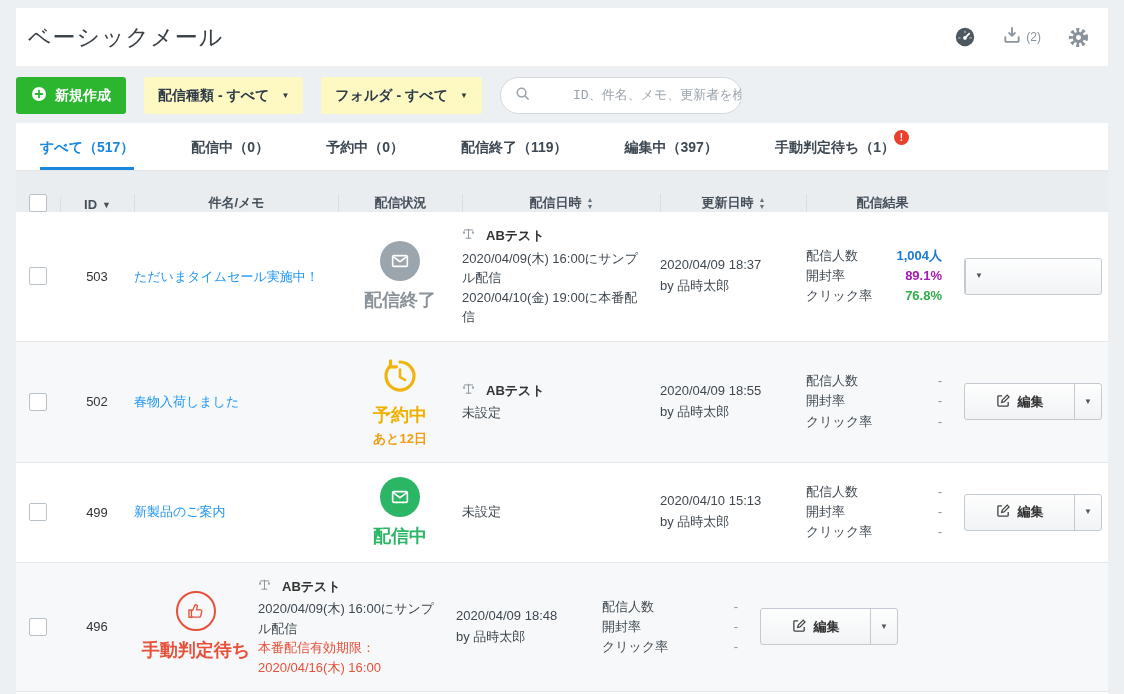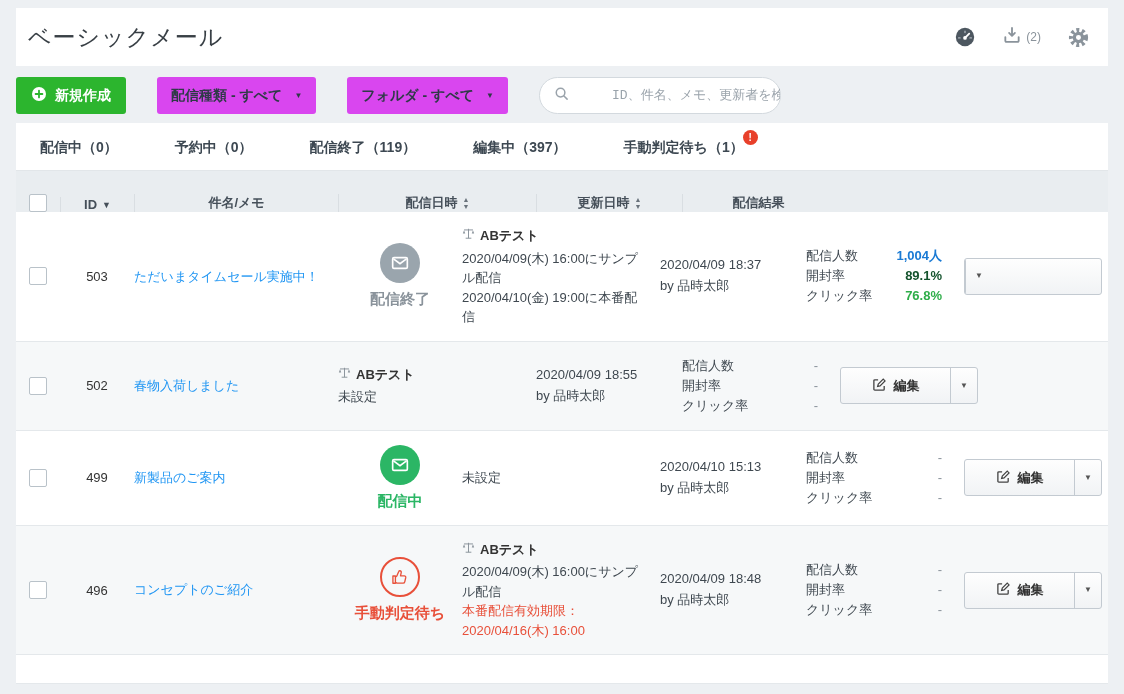--- a/index.html
+++ b/index.html
@@ -14,29 +14,29 @@
     margin:8px 16px 0; background:#fff; height:58px;
     display:flex; align-items:center; justify-content:space-between;
     padding:0 18px 0 12px;
   }
   .page-title { font-size:23px; color:#383f45; letter-spacing:1px; }
   .header-icons { display:flex; align-items:center; gap:26px; }
   .hicon { display:flex; align-items:center; gap:4px; cursor:pointer; }
   .hicon-count { font-size:12px; color:#8a939b; }
 
   
-  .toolbar { margin:11px 16px 9px; display:flex; align-items:center; gap:31px; }
+  .toolbar { margin:11px 16px 9px; display:flex; align-items:center; gap:18px; }
   .btn-create {
     display:flex; align-items:center; gap:8px; background:#2cb52e; color:#fff;
     font-weight:bold; font-size:14px; height:37px; padding:0 15px;
     border-radius:3px; border:none; cursor:pointer;
     font-family:inherit;
   }
   .btn-filter {
-    display:flex; align-items:center; gap:12px; background:#d946ef; color:#2e3a47;
+    display:flex; align-items:center; gap:12px; background:#fef9c3; color:#2e3a47;
     font-weight:bold; font-size:14px; height:37px; padding:0 14px;
     border-radius:3px; border:none; cursor:pointer; font-family:inherit;
   }
   .caret { font-size:8px; line-height:1; }
   .search-box {
     display:flex; align-items:center; gap:8px; background:#fff;
     border:1px solid #d3d9de; border-radius:19px; height:37px;
     padding:0 14px; width:242px;
   }
   .search-input { border:none; outline:none; font-size:13px; flex:1; color:#333; background:transparent; font-family:Liberation Mono, monospace;margin-left:35px; }
@@ -85,39 +85,39 @@
 
   .cell-id { width:74px; text-align:center; color:#333; }
   .cell-subject { width:204px; padding-right:14px; line-height:1.5; }
   .cell-subject a { color:#2196f3; text-decoration:none; }
   .cell-status { width:124px; text-align:center; }
   .cell-date { width:198px; padding-right:16px; color:#3f4850; line-height:1.5; }
   .cell-updated { width:146px; color:#3f4850; line-height:1.6; }
   .cell-result { width:152px; padding-right:16px; }
   .cell-action { flex:1; display:flex; justify-content:flex-start; padding-left:6px; }
 
-  .ab-line { display:flex; align-items:center; gap:5px; font-weight:bold; color:#333; margin-bottom:3px; }
+  .ab-line { display:flex; align-items:center; gap:11px; font-weight:bold; color:#333; margin-bottom:3px; }
   .red-text { color:#e8503a; }
 
   .result-line { display:flex; justify-content:space-between; line-height:1.55; color:#3f4850; }
   .rv { font-weight:bold; }
   .rv-blue   { color:#1a7ad4; }
-  .rv-orange { color:#14532d; }
+  .rv-orange { color:#a21caf; }
   .rv-green  { color:#2fae4a; }
   .rv-dash   { color:#8a939b; font-weight:normal; }
 
   .status-circle {
     width:40px; height:40px; border-radius:50%; margin:0 auto 7px;
     display:flex; align-items:center; justify-content:center;
   }
   .sc-gray  { background:#9aa5ad; }
   .sc-green { background:#2bb665; }
   .sc-outline-red  { border:2px solid #e8503a; }
   .sc-plain { background:transparent; }
-  .status-label { font-size:15px; font-weight:bold; }
+  .status-label { font-size:18px; font-weight:bold; }
   .st-gray   { color:#8a939b; }
   .st-green  { color:#2bb665; }
   .st-yellow { color:#f0b000; }
   .st-red    { color:#e8503a; }
   .status-note { color:#f39c12; font-weight:bold; font-size:13px; margin-top:3px; }
 
   .btn-group {
     display:flex; height:37px; border:1px solid #c3cad1; border-radius:3px;
     overflow:hidden; background:linear-gradient(#fefefe,#f1f3f5); width:138px;
   }
@@ -191,40 +191,44 @@
           <path d="M10.6 10.6L14 14" stroke="#9aa3ab" stroke-width="1.6" stroke-linecap="round"></path>
         </svg>
     </span>
     <input class="search-input" placeholder="ID、件名、メモ、更新者を検索" style="">
   </div>
 </div>
 
 <div class="main-card">
 
   <div class="tabs">
+    <div class="tab active">すべて（517）</div>
     <div class="tab">配信中（0）</div>
     <div class="tab">予約中（0）</div>
     <div class="tab">配信終了（119）</div>
     <div class="tab">編集中（397）</div>
     <div class="tab">
       <span>手動判定待ち（1）</span>
       <span class="tab-badge">!</span>
     </div>
   </div>
 
   <div class="thead">
     <div class="hcell col-check">
       <span class="checkbox"></span>
     </div>
     <div class="hcell col-id">
       <span>ID</span>
       <span class="sort-desc">▼</span>
     </div>
     <div class="hcell col-subject">
       <span>件名/メモ</span>
+    </div>
+    <div class="hcell col-status">
+      <span>配信状況</span>
     </div>
     <div class="hcell col-date">
       <span>配信日時</span>
       <span class="sort-both">
           <span>▲</span>
           <span>▼</span>
         </span>
     </div>
     <div class="hcell col-updated">
       <span>更新日時</span>
@@ -296,20 +300,31 @@
     </div>
   </div>
 
   <div class="trow alt">
     <div class="col-check">
         <span class="checkbox"></span>
       </div>
     <div class="cell-id">502</div>
     <div class="cell-subject">
       <a href="#">春物入荷しました</a>
+    </div>
+    <div class="cell-status">
+      <span class="status-circle sc-plain">
+        <svg width="38" height="38" viewBox="0 0 38 38">
+            <path d="M19 5a14 14 0 1 1-9.9 4.1" fill="none" stroke="#f0b40f" stroke-width="3.2" stroke-linecap="round"></path>
+            <path d="M9.5 3.8v6h6" fill="none" stroke="#f0b40f" stroke-width="3.2" stroke-linecap="round" stroke-linejoin="round"></path>
+            <path d="M19 12.5v7.5l5 3" fill="none" stroke="#f0b40f" stroke-width="2.6" stroke-linecap="round"></path>
+          </svg>
+      </span>
+      <div class="status-label st-yellow">予約中</div>
+      <div class="status-note">あと12日</div>
     </div>
     <div class="cell-date">
       <div class="ab-line">
         <span>
           <svg width="13" height="13" viewBox="0 0 16 16">
               <path d="M8 2.2v11.6M4.5 13.8h7M2.5 3.6h11" stroke="#8a939b" stroke-width="1.2" fill="none"></path>
               <path d="M2.5 4L1 8h3L2.5 4zM13.5 4L12 8h3l-1.5-4z" fill="#8a939b"></path>
             </svg>
         </span>
         <span>ABテスト</span>
@@ -406,23 +421,20 @@
           </div>
       </div>
     </div>
   </div>
 
   <div class="trow alt">
     <div class="col-check">
         <span class="checkbox"></span>
       </div>
     <div class="cell-id">496</div>
-    <div class="cell-subject">
-      <a href="#">コンセプトのご紹介</a>
-    </div>
     <div class="cell-status">
       <span class="status-circle sc-outline-red">
         <svg width="20" height="20" viewBox="0 0 24 24">
             <path d="M3.5 10.8h3v8.7h-3zM6.5 18.4l1.8 1h7.4c1 0 1.8-.7 2-1.6l1.2-5.2c.2-1-.6-2-1.7-2h-4.6l.9-4.1c.2-1-.6-2-1.6-2-.6 0-1.2.4-1.4 1l-2.3 5.4-1.7 1.3z" fill="none" stroke="#e8503a" stroke-width="1.6" stroke-linejoin="round"></path>
           </svg>
       </span>
       <div class="status-label st-red">手動判定待ち</div>
     </div>
     <div class="cell-date">
       <div class="ab-line">

